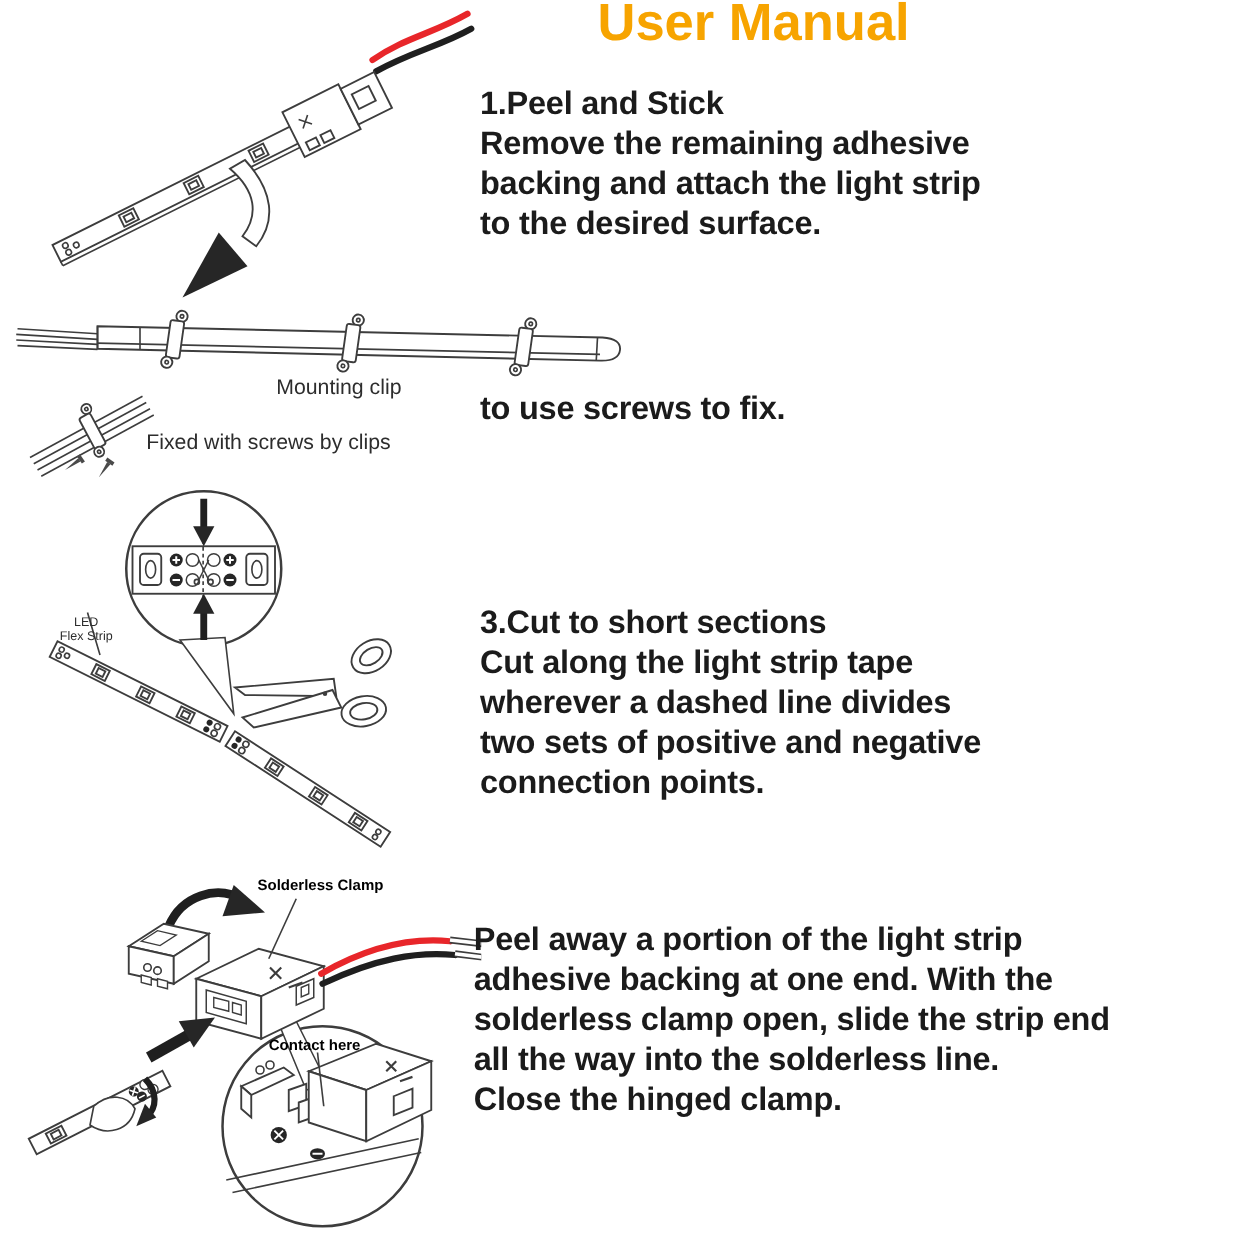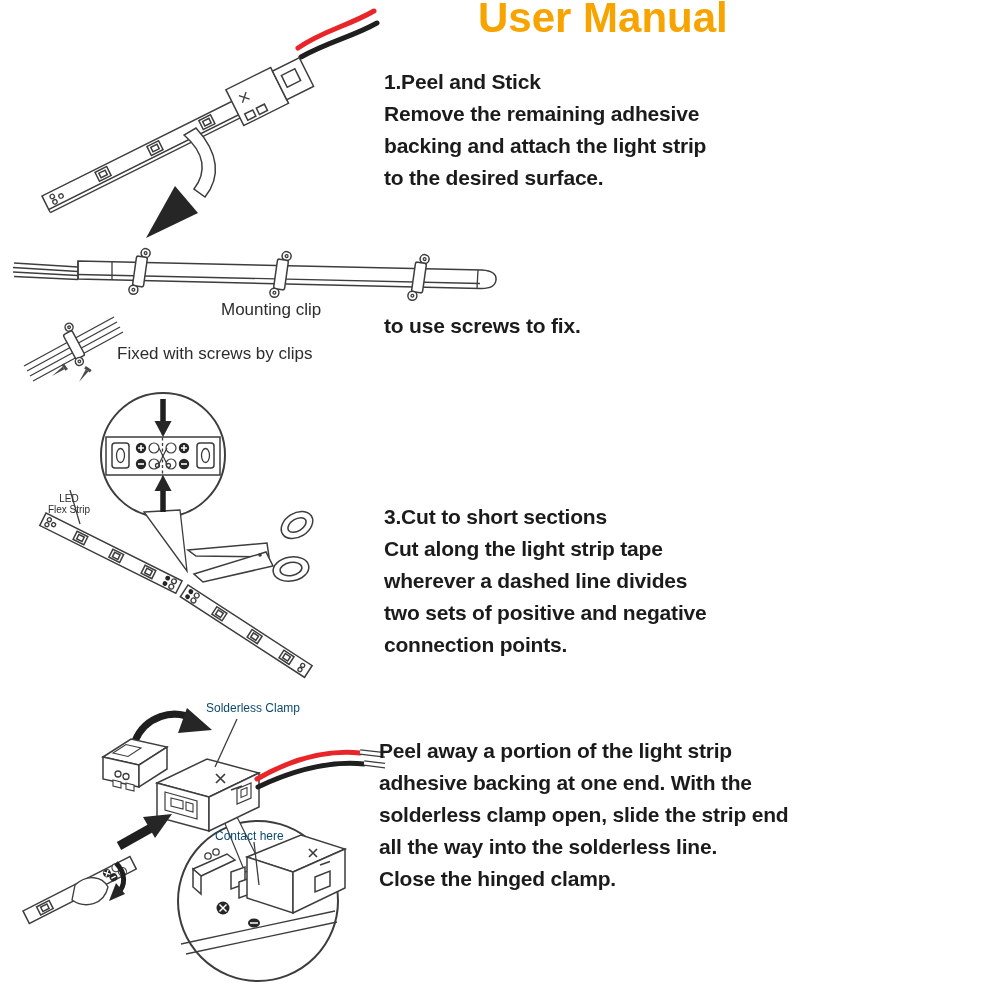--- a/index.html
+++ b/index.html
@@ -9,38 +9,38 @@
     font-family:"Liberation Sans", sans-serif;
   }
   .page { position:absolute; left:0; top:0; width:1000px; height:816px; background:#fff; }
 
   .title {
     position:absolute; left:478px; top:-6px;
     font-size:42px; font-weight:bold; color:#F7A400; white-space:nowrap;
   }
 
   .step {
-    position:absolute; color:#1b1b1b; font-size:21px; font-weight:bold;
+    position:absolute; color:#1b1b1b; font-size:26px; font-weight:bold;
     line-height:32px; white-space:nowrap; letter-spacing:-0.2px;
   }
   .step-1 { left:384px; top:66px; }
   .step-2 { left:384px; top:310px; }
-  .step-3 { left:384px; top:481px;margin-top:20px; }
+  .step-3 { left:384px; top:481px; }
   .step-4 { left:379px; top:735px; }
 
   svg.illu { position:absolute; }
 
   .s   { stroke:#3d3d3d; stroke-width:1.3; fill:none; }
   .f   { stroke:#3d3d3d; stroke-width:1.5; fill:#ffffff; }
   .blk { fill:#262626; stroke:none; }
   .wire-r { stroke:#E8262A; stroke-width:5; fill:none; stroke-linecap:round; }
   .wire-k { stroke:#1f1f1f; stroke-width:5; fill:none; stroke-linecap:round; }
 
   .small-label { position:absolute; color:#2d2d2d; font-size:17px; white-space:nowrap; }
-  .small-label.bold { font-weight:normal; font-size:12px; color:#0c4a6e; }
+  .small-label.bold { font-weight:bold; font-size:12px; color:#000000; }
   .label-led { left:38px; top:494px; width:62px; text-align:center; font-size:10px; line-height:10.5px; }
 </style>
 </head>
 <body>
 
 <div class="page">
 
   <div class="title">User Manual</div>
 
   <svg class="illu" style="left:0;top:0" width="380" height="250" viewBox="0 0 380 250">

